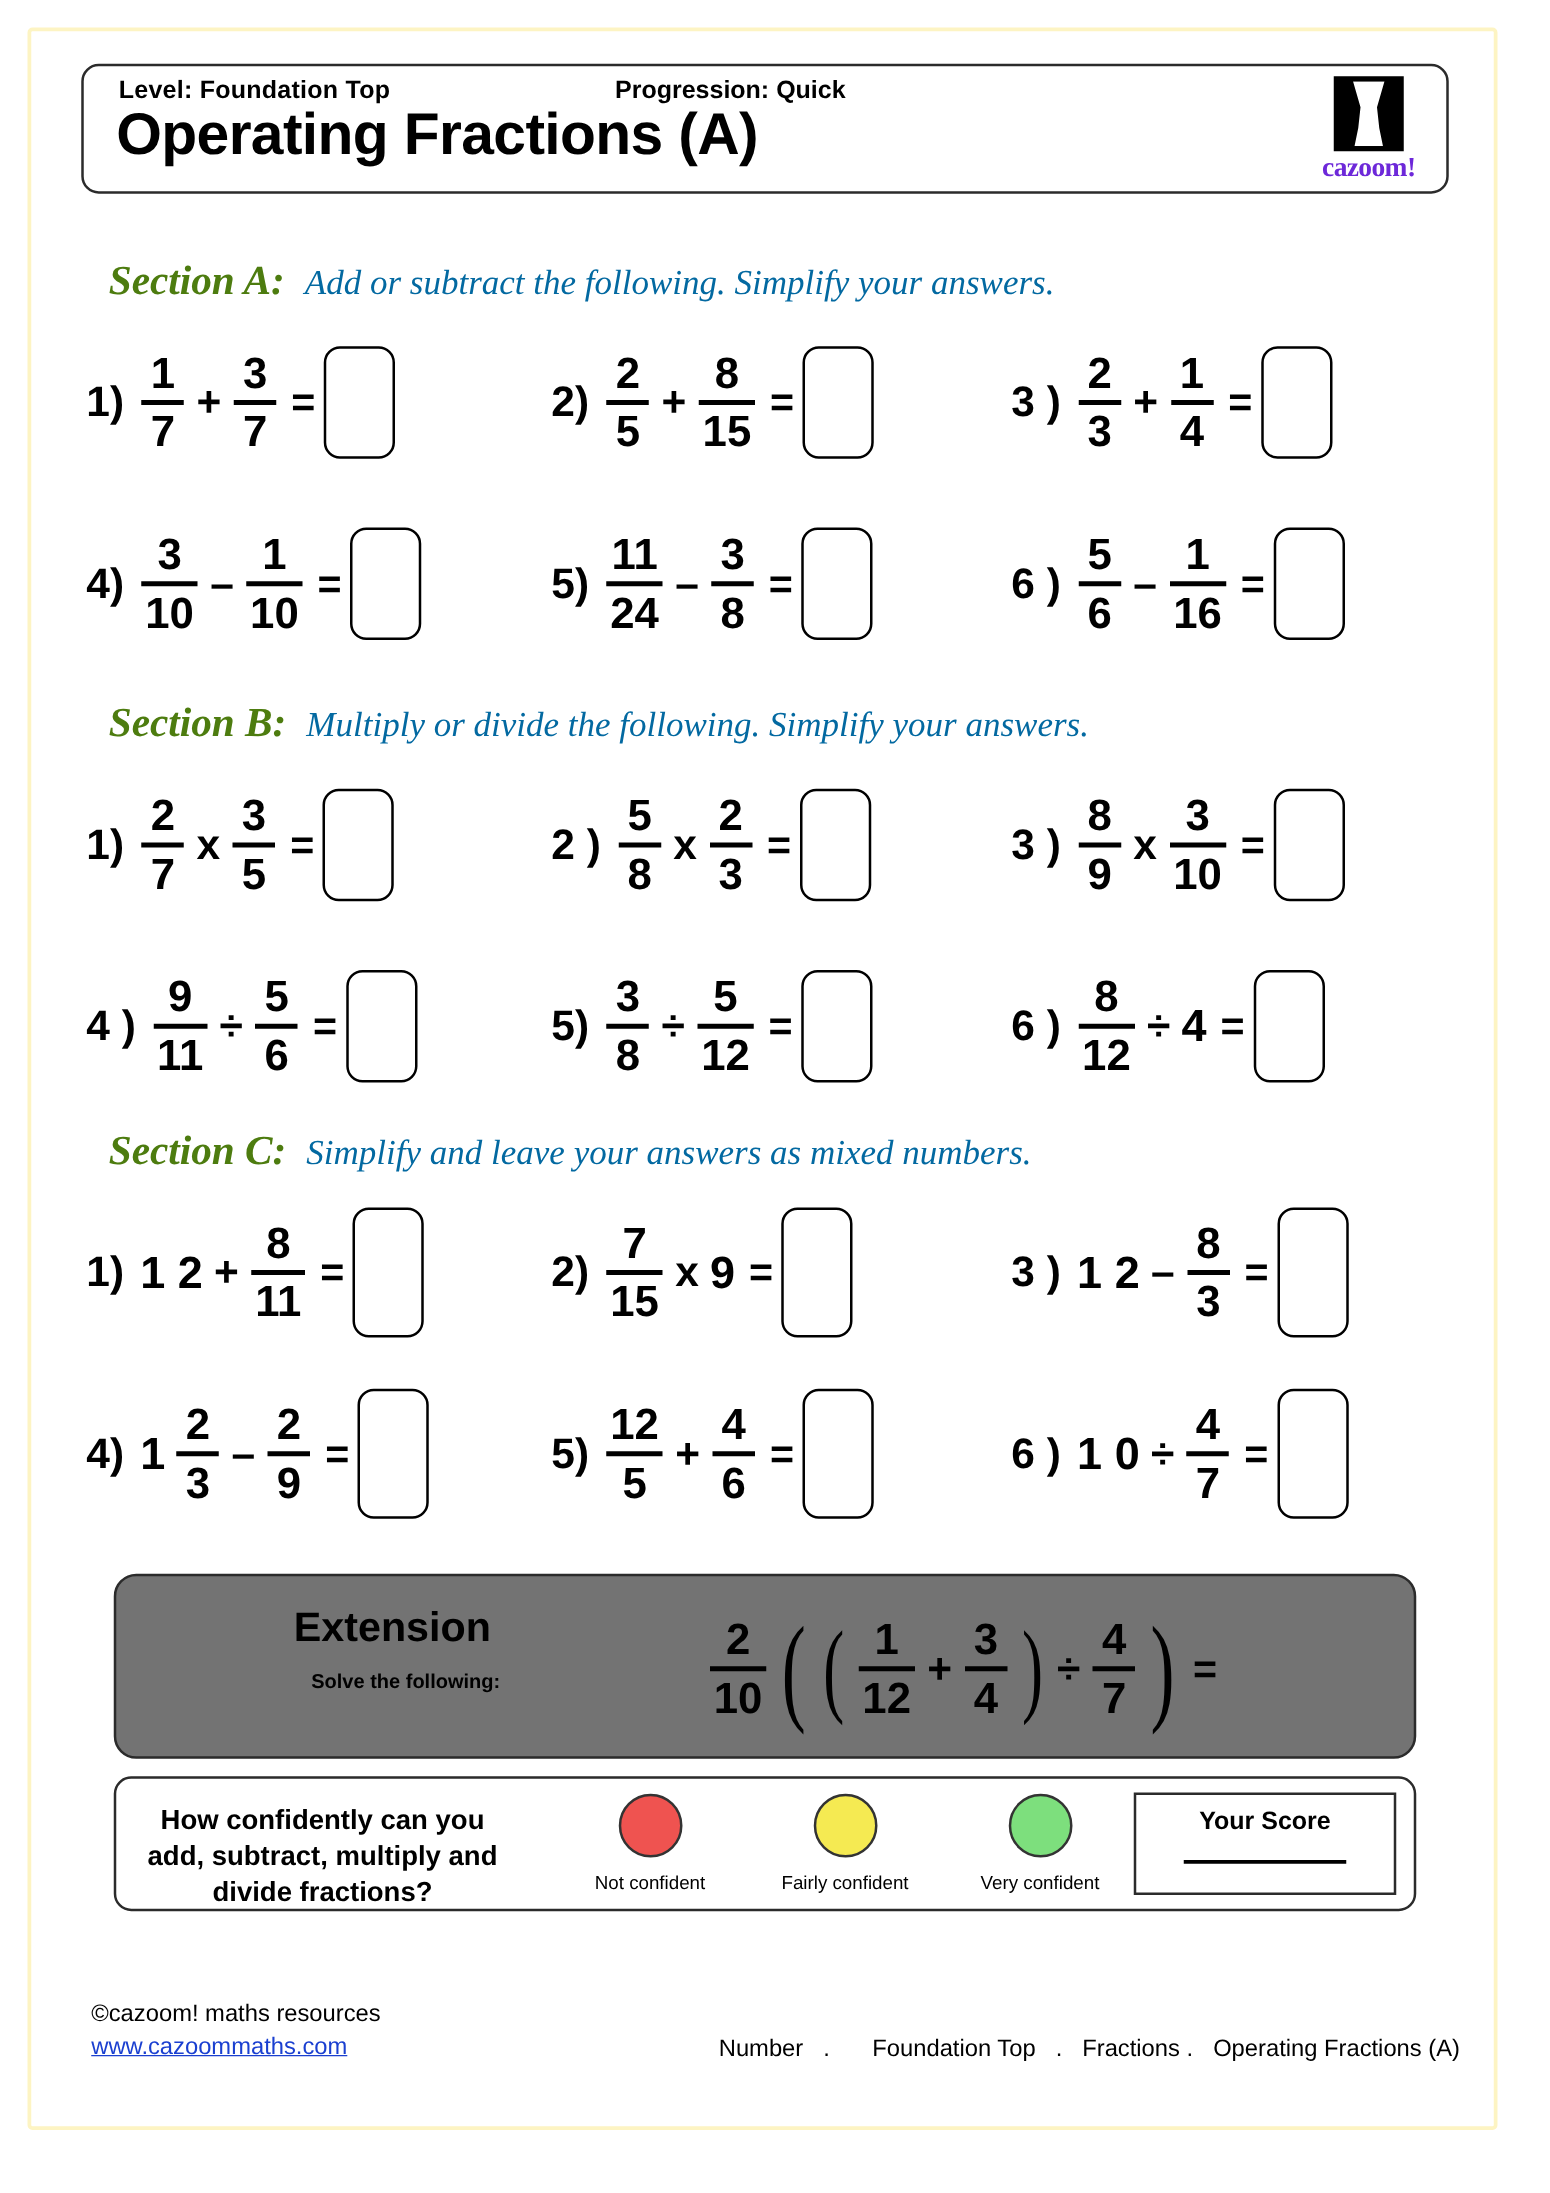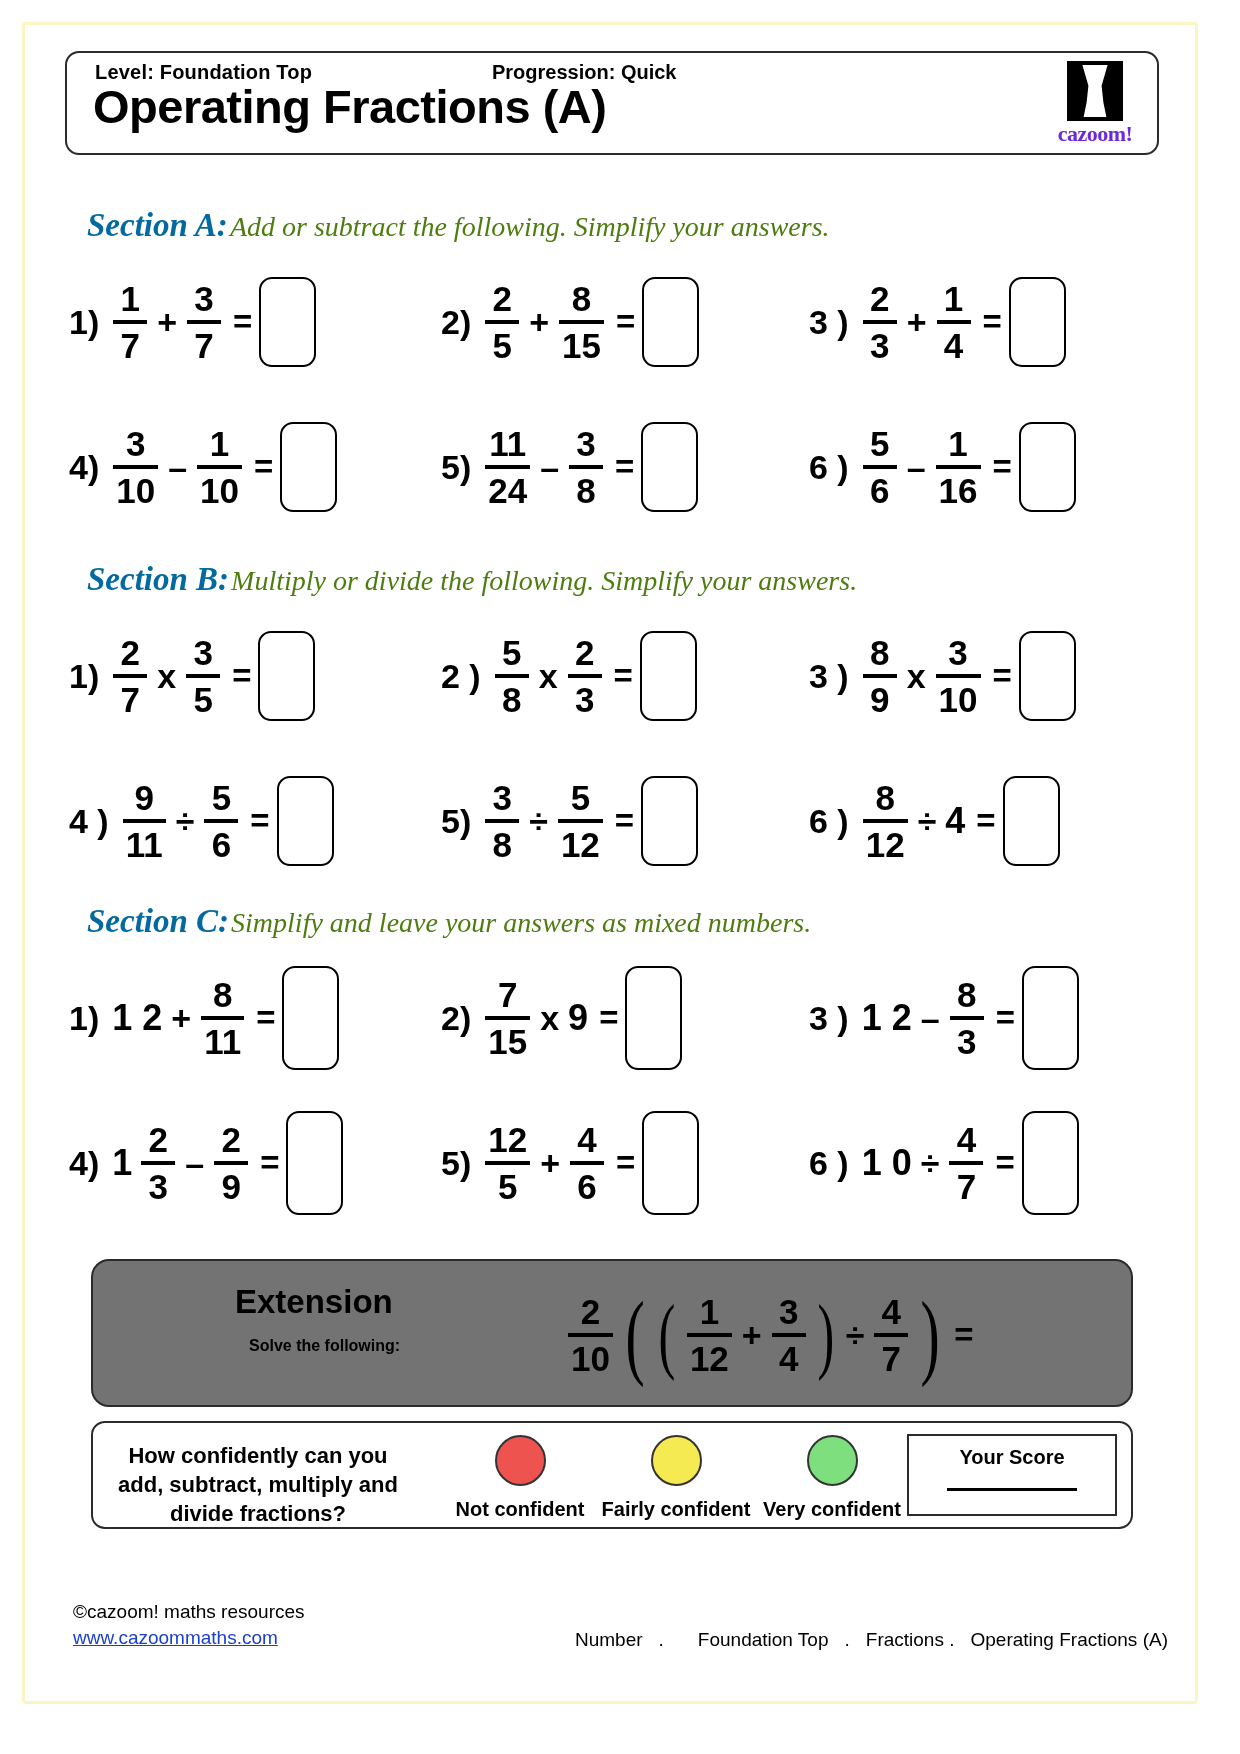--- a/index.html
+++ b/index.html
@@ -53,25 +53,25 @@
   }
   .logo-word{
     position:absolute;left:0;top:60px;width:88px;text-align:center;
     font-size:22px;font-weight:bold;font-family:"Liberation Serif", serif;
     letter-spacing:-.5px;color:#6d28d9;
   }
   
   .sec-head{position:absolute;left:62px;white-space:nowrap;}
   .sec-head .st{
     font-family:"Liberation Serif", serif;font-weight:bold;font-style:italic;
-    font-size:33px;color:#0369a1;
+    font-size:33px;color:#4d7c0f;
   }
   .sec-head .sd{
     font-family:"Liberation Serif", serif;font-style:italic;
-    font-size:28px;color:#4d7c0f;margin-left:2px;
+    font-size:28px;color:#0369a1;margin-left:16px;
   }
   
   .row{position:absolute;left:44px;width:1090px;height:118px;}
   .q{position:absolute;top:0;height:118px;display:flex;align-items:center;}
   .qnum{
     font-size:34px;font-weight:bold;color:#000;
     font-family:"Liberation Sans", sans-serif;
     margin-right:9px;white-space:nowrap;
   }
   .whole{
@@ -129,21 +129,21 @@
   .conf-q{
     position:absolute;left:20px;top:18px;width:290px;text-align:center;
     font-size:22px;font-weight:bold;color:#000;line-height:1.32;
   }
   .dotwrap{position:absolute;top:12px;width:150px;text-align:center;}
   .dot{
     width:47px;height:47px;border-radius:50%;border:2px solid #333;
     margin:0 auto;display:block;
   }
   .dotlabel{
-    margin-top:12px;font-size:20px;font-weight:bold;color:#000;white-space:nowrap;
+    margin-top:12px;font-size:15px;font-weight:normal;color:#000;white-space:nowrap;
   }
   .scorebox{
     position:absolute;right:14px;top:11px;width:210px;height:82px;
     border:2.5px solid #2b2b2b;box-sizing:border-box;background:#fff;
   }
   .score-title{
     position:absolute;left:0;top:10px;width:100%;text-align:center;
     font-size:20px;font-weight:bold;color:#000;
   }
   .score-line{

